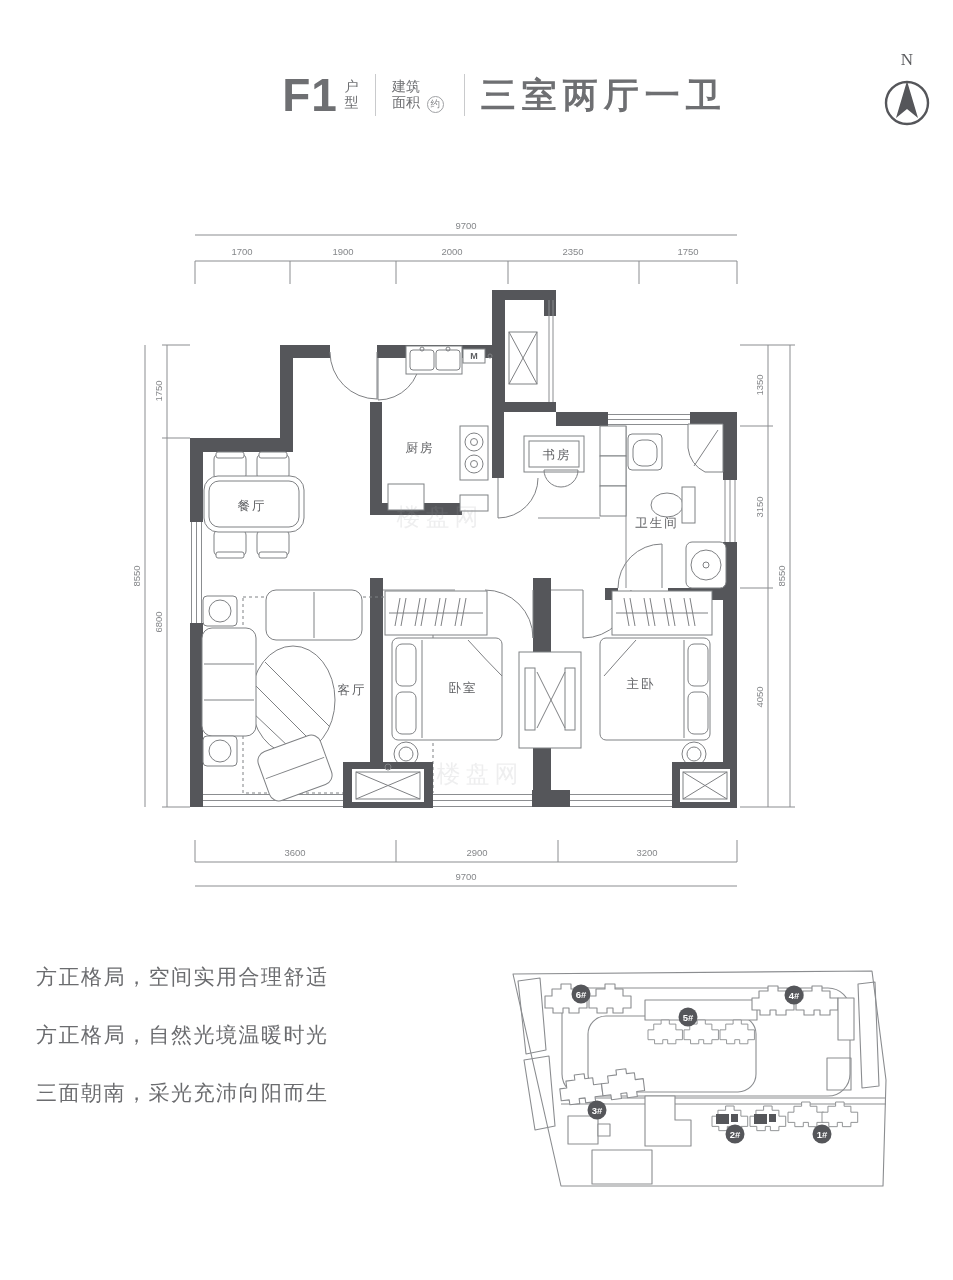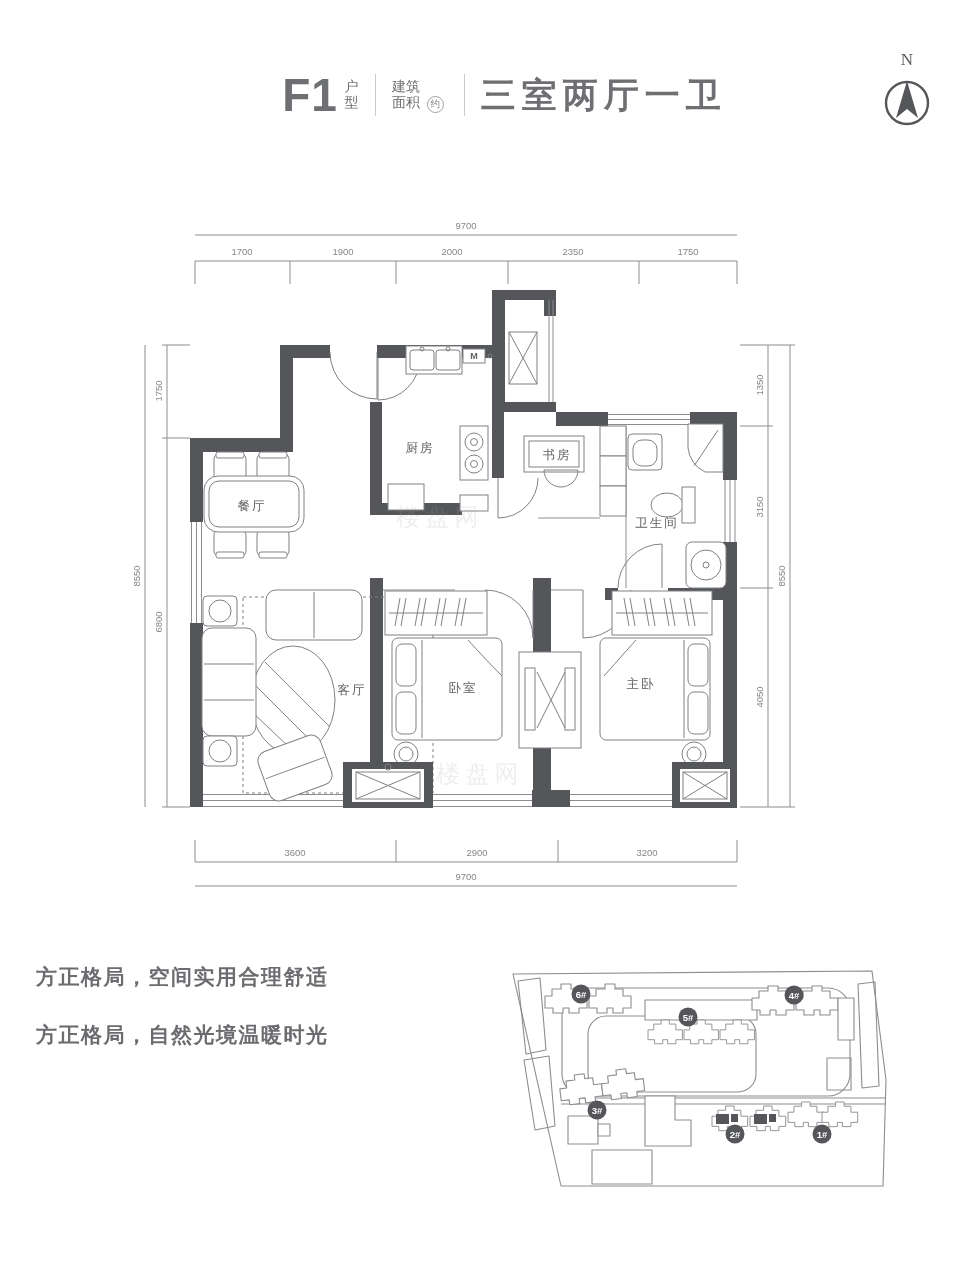--- a/index.html
+++ b/index.html
@@ -32,21 +32,21 @@
   .dims text{fill:#85878a;font-size:9.5px;text-anchor:middle;}
   .room-label{fill:#5e5f62;font-size:12.5px;letter-spacing:2px;text-anchor:middle;}
   .small-label{fill:#5e5f62;font-size:9px;font-weight:bold;text-anchor:middle;}
   .wm{fill:#9b9da0;opacity:.16;font-size:24px;letter-spacing:5px;text-anchor:middle;}
   .sp{stroke:#8b8d90;stroke-width:1.1;fill:none;stroke-linejoin:round;}
   .sp-b{stroke:#8b8d90;stroke-width:1.1;fill:#fff;stroke-linejoin:round;}
   .badge{fill:#55565a;stroke:none;}
   .badge-t{fill:#fff;font-size:9.5px;font-weight:bold;text-anchor:middle;}
   .dark{fill:#55565a;}
   
-  .desc{position:absolute;left:36px;top:966px;font-weight:bold;}
+  .desc{position:absolute;left:36px;top:966px;}
   .desc p{margin:0 0 36px 0;font-size:21px;letter-spacing:1.5px;color:#6b6c6f;line-height:1.05;}
 </style>
 </head>
 <body>
 
 <div class="page">
 
   <div class="header">
     <span class="big">F1</span>
     <span class="stack">户型</span>
@@ -361,20 +361,21 @@
     <text class="room-label" x="463" y="692">卧室</text>
     <text class="room-label" x="641" y="688">主卧</text>
 
     <text class="wm" x="440" y="525">楼盘网</text>
     <text class="wm" x="480" y="782">楼盘网</text>
   </svg>
 
   <div class="desc">
     <p>方正格局，空间实用合理舒适</p>
     <p>方正格局，自然光境温暖时光</p>
+    <p>三面朝南，采光充沛向阳而生</p>
   </div>
 
   <svg class="siteplan" width="430" height="260" viewBox="500 950 430 260">
     <defs>
       <g id="wing">
           <path d="M0,24 L0,12 L7,12 L7,5 L16,5 L16,0 L26,0 L26,5 L34,5 L34,12 L42,12 L42,24 L34,24 L34,29 L24,29 L24,24 L18,24 L18,29 L8,29 L8,24 Z"></path>
         </g>
     </defs>
     <g class="sp">
       <path d="M513,974 L872,971 L886,1080 L883,1186 L561,1186 Z"></path>

